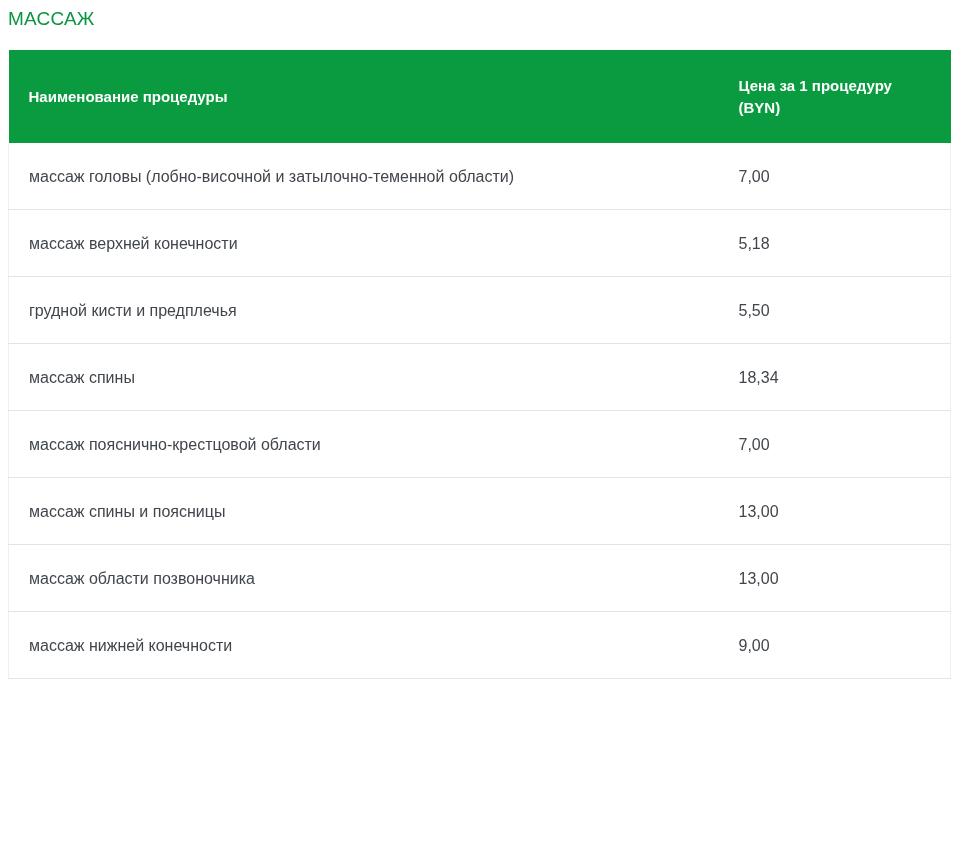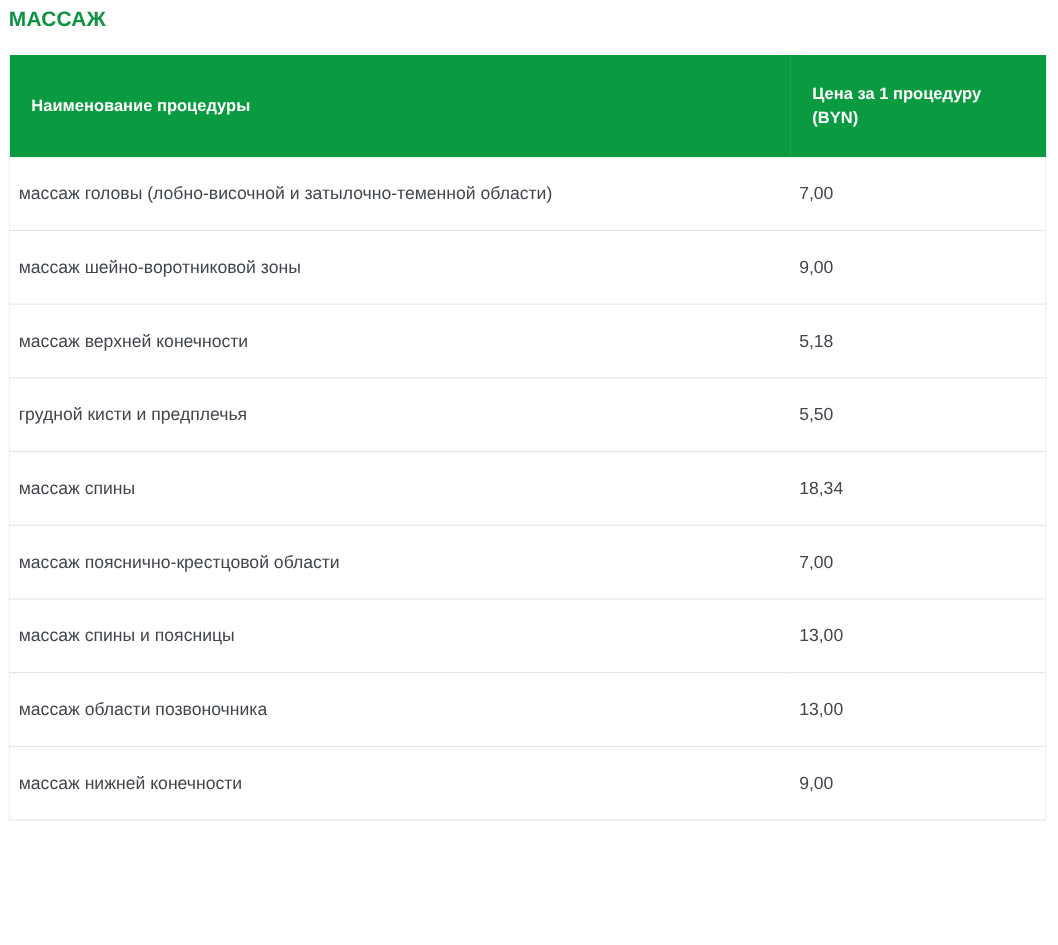--- a/index.html
+++ b/index.html
@@ -15,21 +15,21 @@
   body{
     width:962px;height:859px;overflow:hidden;
     font-family:"Liberation Sans", sans-serif;
     -webkit-font-smoothing:antialiased;
   }
   .wrap{padding:9px 12px 0 8px;}
   .page-title{
     margin:0;
     font-size:19px;
     line-height:20px;
-    font-weight:700;
+    font-weight:400;
     color:var(--title-green);
     letter-spacing:.2px;
   }
   .price-table{
     margin-top:21px;
     width:942px;
     border-collapse:collapse;
     table-layout:fixed;
   }
   .col-name{width:710px;}
@@ -45,21 +45,21 @@
     padding:0 20px;
     height:93px;
   }
   .price-table tbody td{
     background:var(--row-bg);
     color:var(--body-text);
     font-size:16px;
     line-height:21px;
     text-align:left;
     vertical-align:middle;
-    padding:0 8px;
+    padding:0 20px;
     height:66px;
     border-bottom:1px solid var(--row-border);
   }
   .price-table tbody td:first-child{border-left:1px solid var(--row-edge);}
   .price-table tbody td:last-child{border-right:1px solid var(--row-edge);margin-top:44px;}
 </style>
 </head>
 <body>
 
 <div class="wrap">
@@ -73,24 +73,20 @@
     <thead>
       <tr>
         <th>Наименование процедуры</th>
         <th>Цена за 1 процедуру (BYN)</th>
       </tr>
     </thead>
     <tbody id="rows-body">
         <tr>
           <td>массаж головы (лобно-височной и затылочно-теменной области)</td>
           <td>7,00</td>
-        </tr>
-        <tr>
-          <td>массаж шейно-воротниковой зоны</td>
-          <td>9,00</td>
         </tr>
         <tr>
           <td>массаж верхней конечности</td>
           <td>5,18</td>
         </tr>
         <tr>
           <td>грудной кисти и предплечья</td>
           <td>5,50</td>
         </tr>
         <tr>

